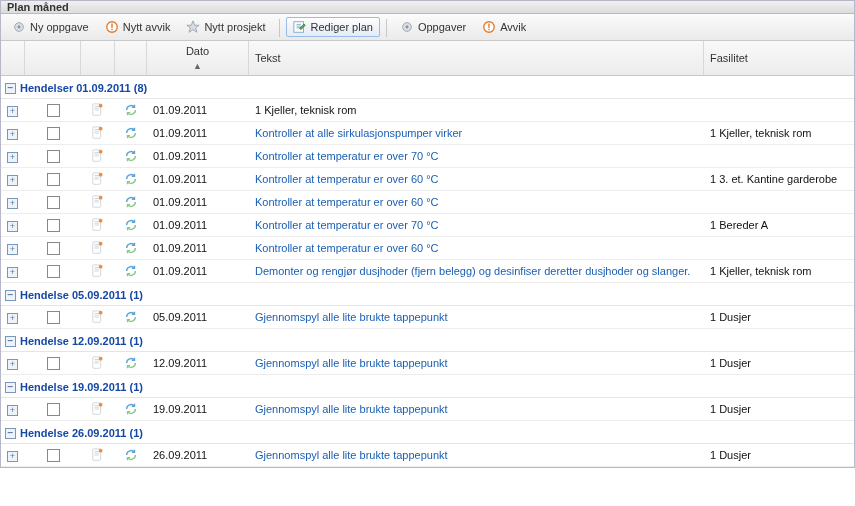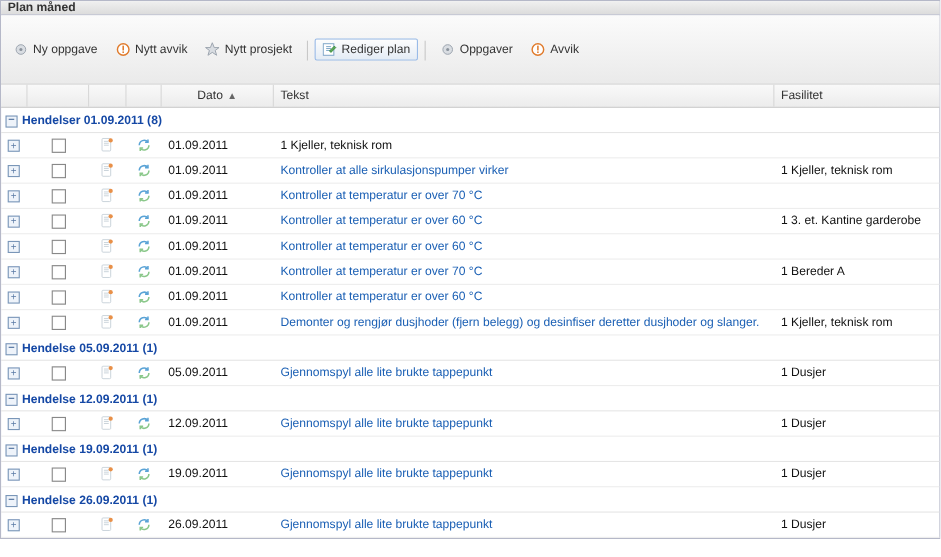--- a/index.html
+++ b/index.html
@@ -8,21 +8,21 @@
   .panel-header {
     background: linear-gradient(#f0f0f0, #dcdcdc);
     border-bottom: 1px solid #b5b8c8;
     padding: 0 6px;
     font-weight: bold;
     color: #333;
   }
   .toolbar {
     background: linear-gradient(#fbfbfb, #eaeaea);
     border-bottom: 1px solid #c8c8c8;
-    padding: 21px 4px;
+    padding: 3px 4px;
     display: flex;
     align-items: flex-end;
     gap: 2px;
   }
   .tb-btn {
     display: inline-flex;
     align-items: center;
     gap: 4px;
     padding: 2px 6px;
     border: 1px solid transparent;
@@ -45,21 +45,21 @@
   }
   .col-headers > div {
     padding:4px 6px;
     border-right:1px solid #d8d8d8;
     display:flex; align-items:center; gap:4px;
   }
   .col-expand { width:24px; }
   .col-check { width:56px; }
   .col-i1 { width:34px; }
   .col-i2 { width:32px; }
-  .col-date { width:102px; }
+  .col-date { width:102px;flex-direction:column; }
   .col-text { flex:1; }
   .col-fac { width:150px; }
   .col-headers .col-date { justify-content:center; }
   .sort-arrow { font-size:9px; color:#666; }
   .body { }
   .group-header {
     display:flex; align-items:center; gap:4px;
     border-bottom:1px solid #e5e5e5;
     padding:6px 4px 4px 4px;
     color:#1548a5; font-weight:bold;

